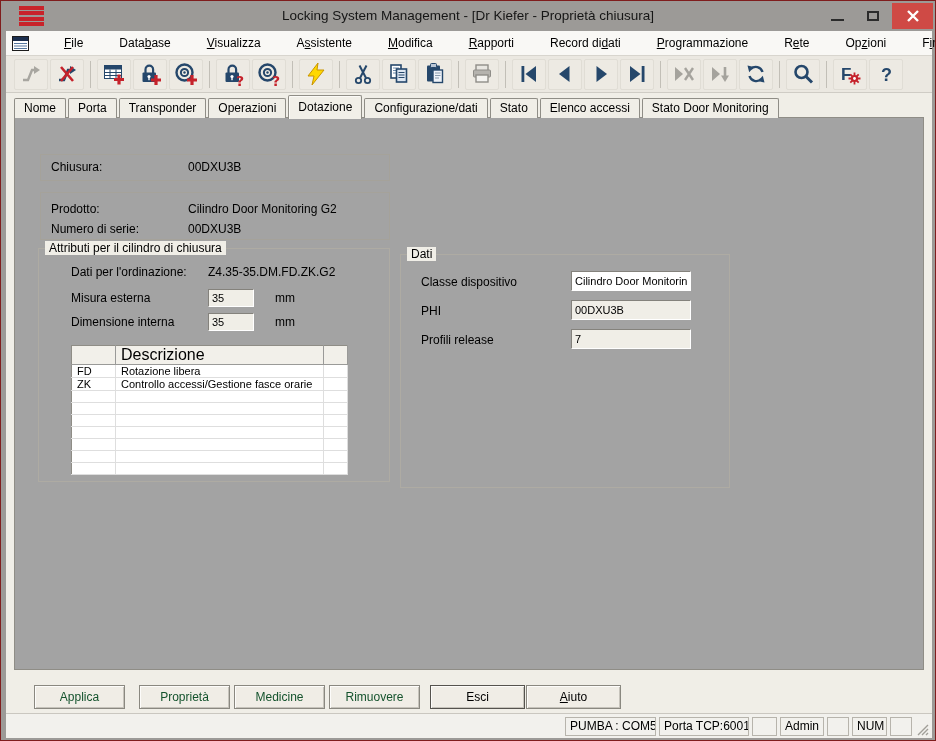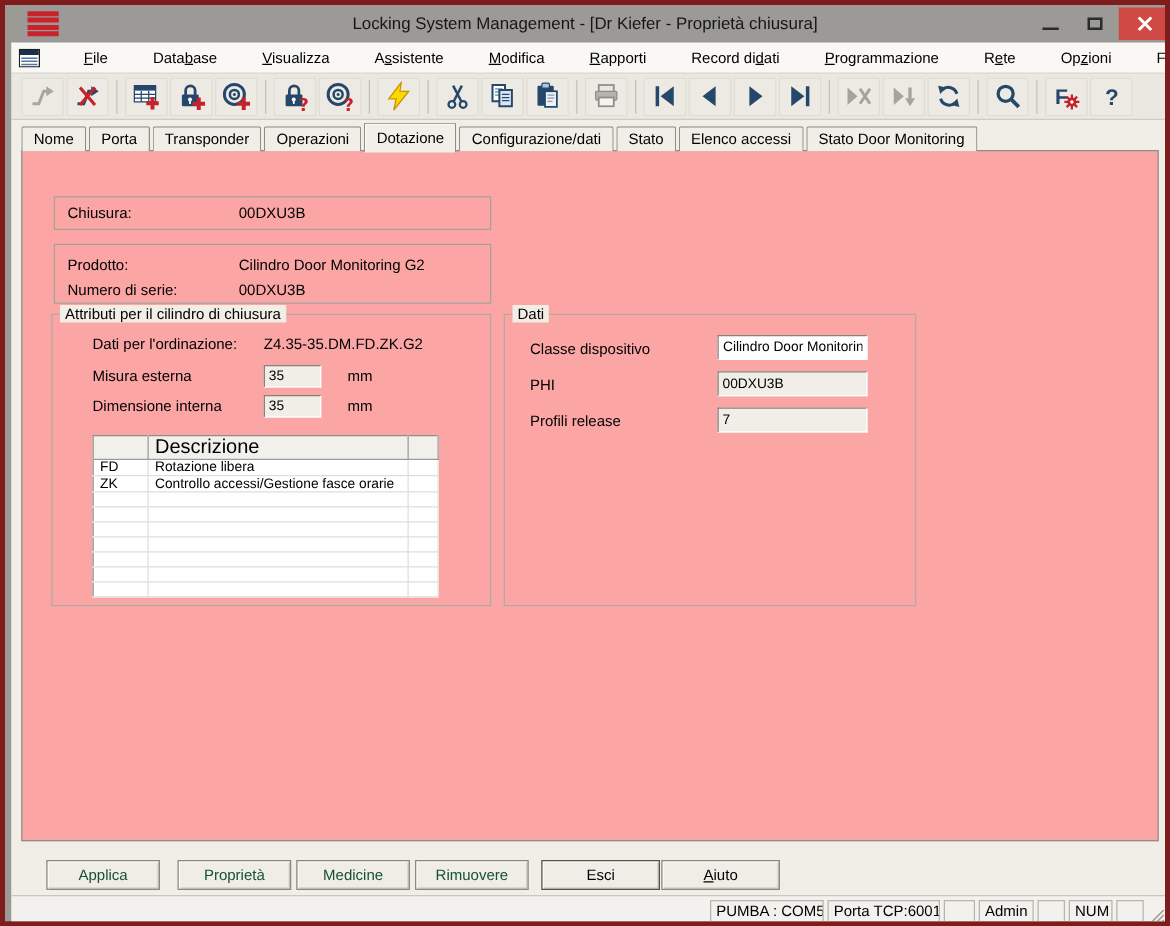--- a/index.html
+++ b/index.html
@@ -1,17 +1,17 @@
 <!DOCTYPE html>
 <html><head>
 <meta charset="utf-8">
 <style>
   html,body{margin:0;padding:0;background:#8a8886;}
   *{box-sizing:border-box;}
-  .win{position:relative;width:936px;height:741px;background:#9c9a97;border:4px solid #7f1d1d;
+  .win{position:relative;width:936px;height:741px;background:#9c9a97;border:1px solid #7f1d1d;
        font-family:"Liberation Sans",sans-serif;font-size:12px;color:#000;overflow:hidden;}
 
   
   .titlebar{position:absolute;left:0;top:0;width:100%;height:30px;}
   .app-icon{position:absolute;left:18px;top:5px;width:25px;height:20px;display:flex;flex-direction:column;justify-content:space-between;}
   .app-icon i{display:block;height:3.6px;background:#c8232a;}
   .title-text{position:absolute;left:120px;right:120px;top:0;height:30px;line-height:30px;text-align:center;
               font-size:13.5px;color:#161616;white-space:nowrap;overflow:hidden;}
   .cap-btn{position:absolute;top:0;height:30px;display:flex;align-items:center;justify-content:center;cursor:default;}
   #btn-min{left:820px;width:32px;}
@@ -35,39 +35,39 @@
   .tb{width:34px;height:31px;display:flex;align-items:center;justify-content:center;
       background:#edeae3;border:1px solid #e0ddd5;border-radius:2px;margin:0 1px;}
   .tsep{width:1px;height:27px;background:#c2bfb7;margin:0 5px;flex:none;}
 
   
   .main{position:absolute;left:5px;top:92px;width:926px;height:620px;background:#f0eee7;}
   .tabbar{position:absolute;left:8px;top:2px;height:23px;display:flex;align-items:flex-end;z-index:3;}
   .tab{height:20px;line-height:19px;padding:0 9px;background:#f0eee7;border:1px solid #8f8d86;border-bottom:none;
        border-radius:2px 2px 0 0;margin-right:2px;white-space:nowrap;position:relative;top:0;}
   .tab.active{height:24px;line-height:23px;margin-bottom:-1px;box-shadow:inset 1px 1px 0 #fbfaf7;background:#f1efe8;}
-  .tabpage{position:absolute;left:8px;top:24px;width:910px;height:553px;border:1px solid #8f8d86;background:#fca5a5;}
+  .tabpage{position:absolute;left:8px;top:24px;width:910px;height:553px;border:1px solid #8f8d86;background:#a3a3a3;}
 
   
   .fieldbox{position:absolute;border:1px solid #a5a29a;}
   #box-chiusura{left:25px;top:36px;width:350px;height:27px;}
   #box-porta{left:409px;top:36px;width:310px;height:27px;}
   #box-prodotto{left:25px;top:74px;width:350px;height:48px;padding:6px 0;}
   .fb-row{position:relative;height:20px;line-height:20px;}
   .fb-label{position:absolute;left:10px;white-space:nowrap;}
   .fb-value{position:absolute;white-space:nowrap;}
   #box-chiusura .fb-row,#box-porta .fb-row{height:25px;line-height:25px;}
   #box-chiusura .fb-value,#box-prodotto .fb-value{left:147px;}
   #box-porta .fb-value{left:97px;}
 
   
   .group{position:absolute;border:1px solid #aeaba3;}
   .legend{position:absolute;top:-8px;left:6px;background:#f0eee7;padding:0 4px;white-space:nowrap;}
   #grp-attr{left:23px;top:130px;width:352px;height:234px;}
-  #grp-dati{left:385px;top:130px;width:330px;height:234px;}
+  #grp-dati{left:385px;top:136px;width:330px;height:234px;}
   .grow{position:absolute;white-space:nowrap;}
 
   .sunken{border:1px solid #fff;border-top-color:#84827c;border-left-color:#84827c;
           background:#f0eee7;font:11px "Liberation Sans",sans-serif;padding:1px 3px;outline:none;}
   .sunken.white{background:#fff;}
 
   
   .dtable{position:absolute;left:32px;top:96px;width:276px;border-collapse:collapse;table-layout:fixed;
           background:#fff;border:1px solid #8f8d86;font-size:11px;}
   .dtable th{background:#f2f0ea;border-right:1px solid #9a9a98;border-bottom:1px solid #9a9a98;

